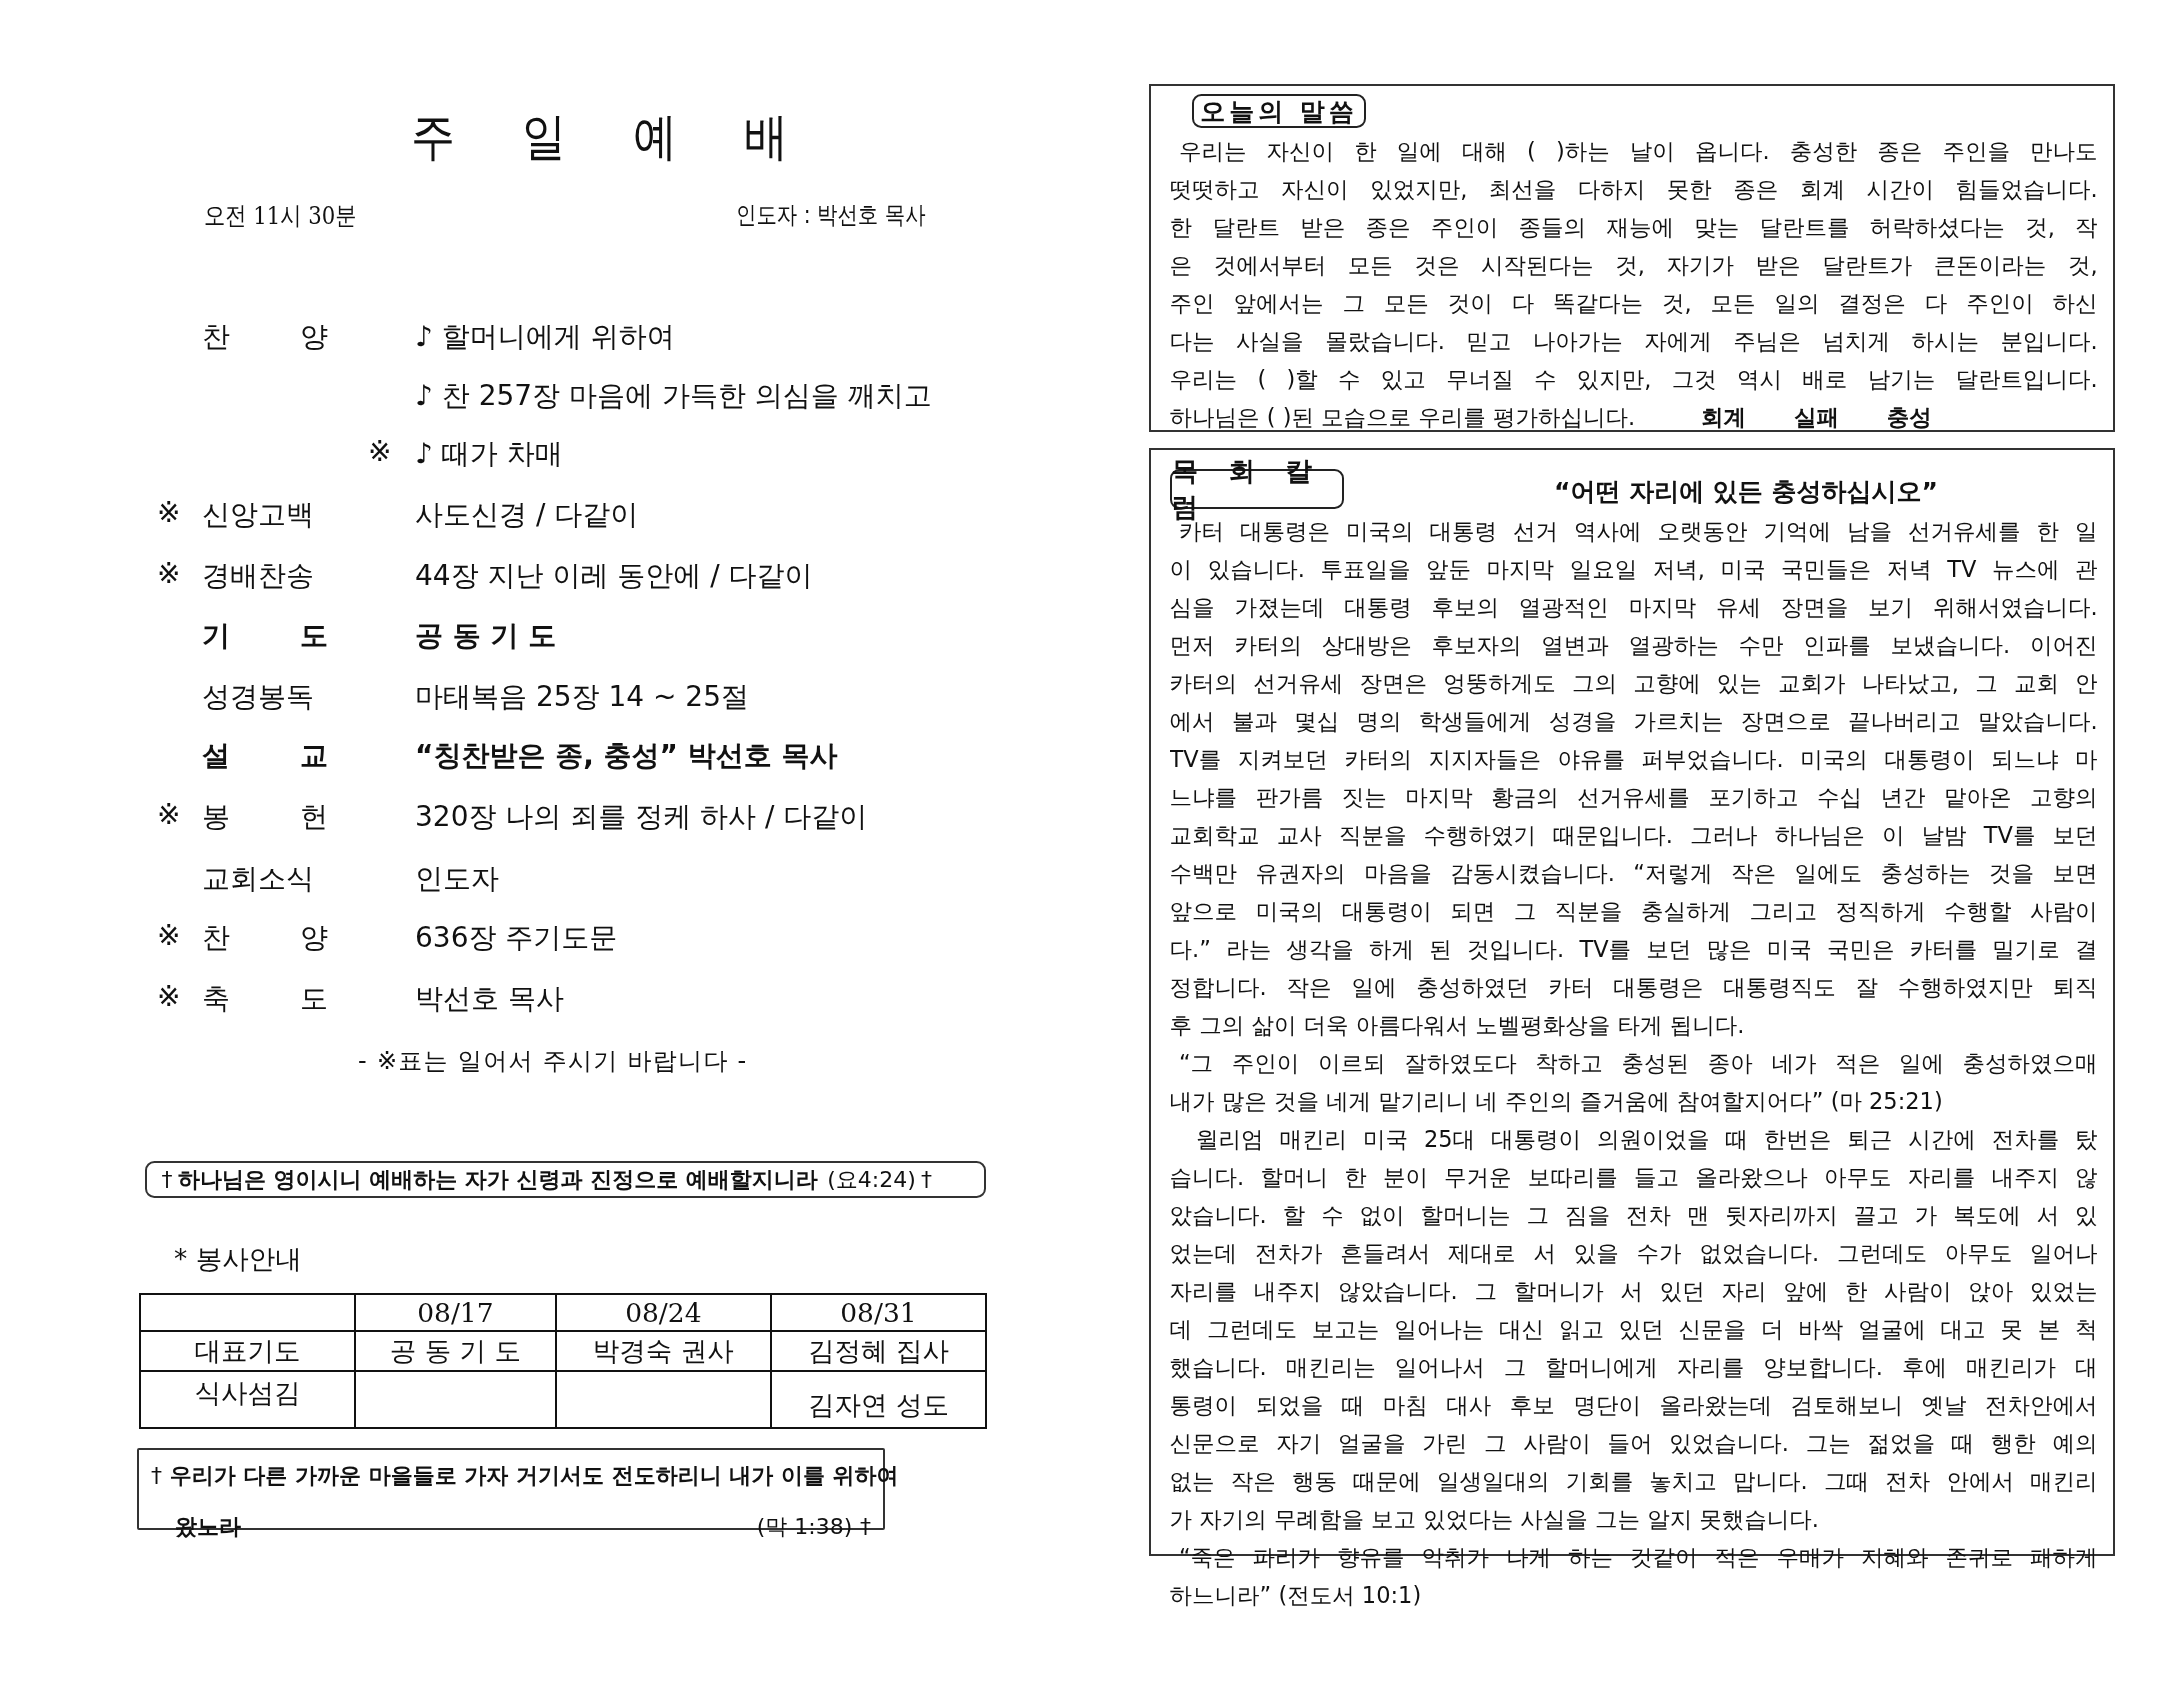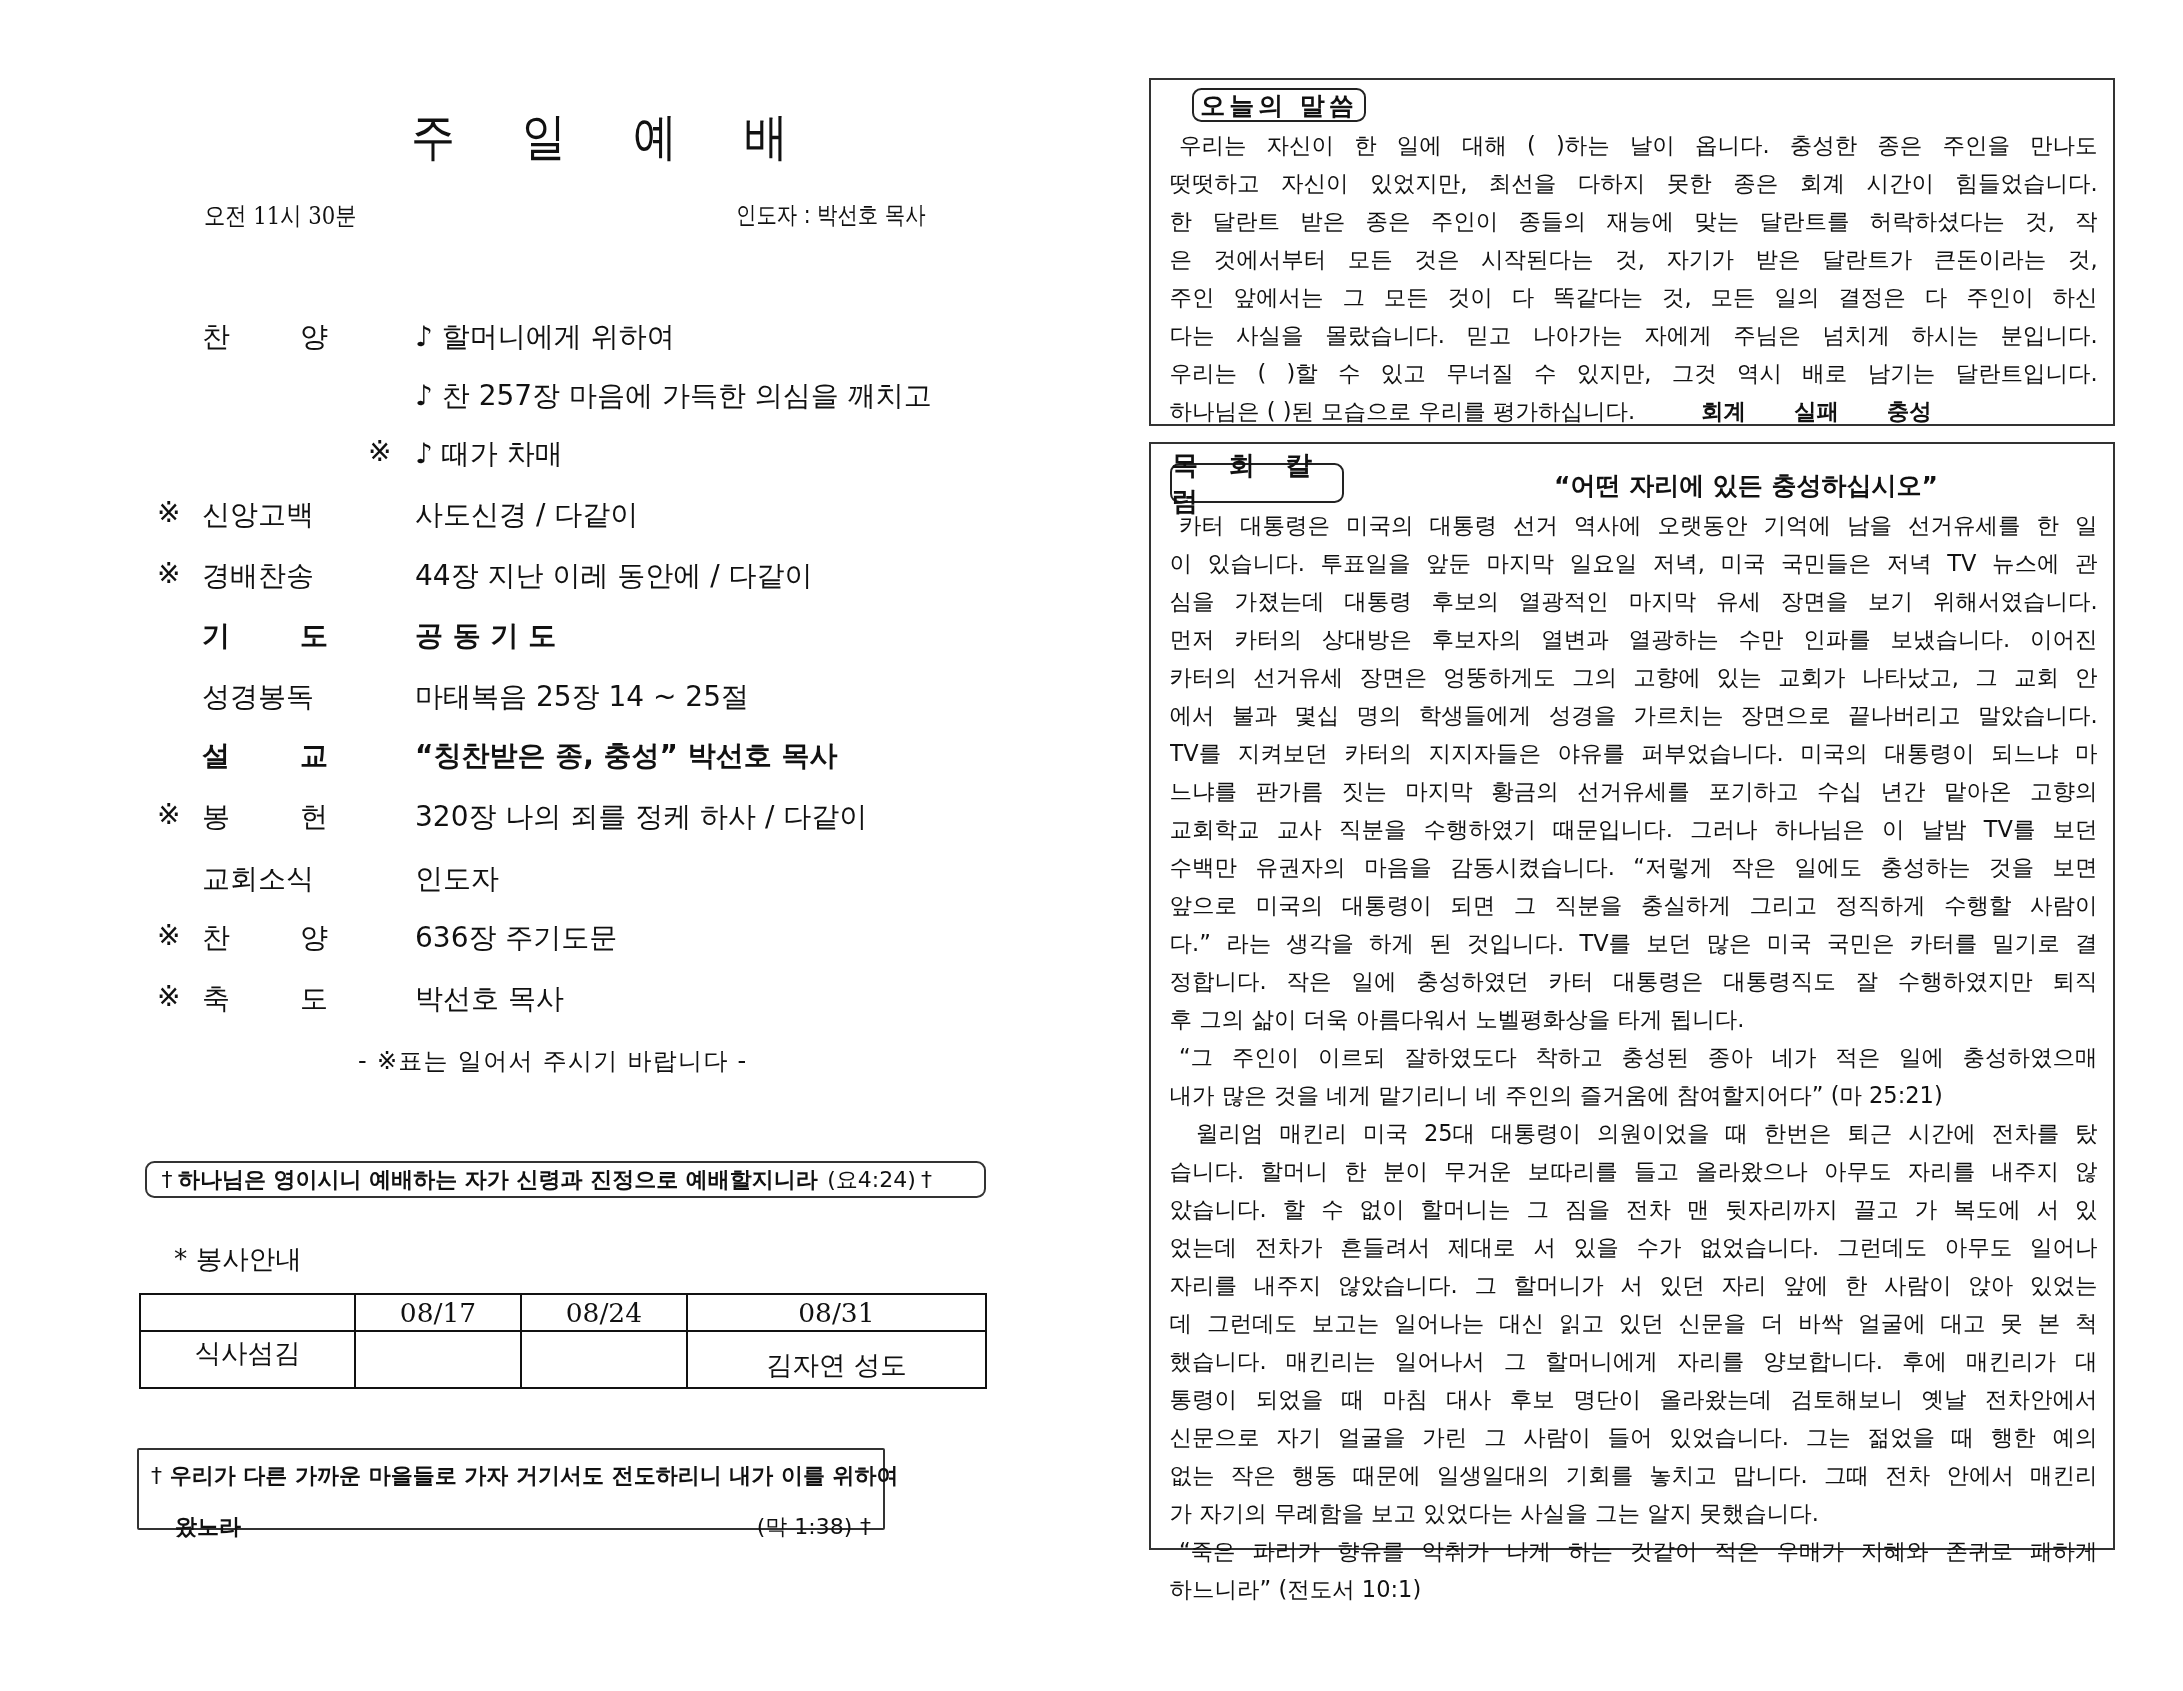--- a/index.html
+++ b/index.html
@@ -37,21 +37,21 @@
   table.service tr.r3 td.first { vertical-align: top; padding-top: 2.7px; }
   table.service td.first { width: 211px; }
 
   .verse-box2 { left: 137px; top: 1448px; width: 748px; height: 82px; border: 2px solid #333; border-radius: 2px;
                 box-sizing: border-box; font-size: 22px; font-weight: bold; padding: 10.6px 12px; }
   .verse-box2 .line1 { white-space: nowrap; }
   .verse-box2 .line2 { display: flex; justify-content: space-between; margin-top: 21px; padding-left: 24px; }
   .verse-box2 .ref { font-weight: normal; text-align: center; }
 
   
-  .box { position: absolute; border: 2px solid #333; box-sizing: border-box; }
+  .box { position: absolute; border: 2px solid #333; box-sizing: border-box; margin-top: 6px; }
   .box1 { left: 1149px; top: 78px; width: 966px; height: 348px; }
   .box2 { left: 1149px; top: 442px; width: 966px; height: 1108px; }
 
   .tag { position: absolute; border: 2px solid #222; border-radius: 9.3px; font-weight: bold; font-family: "DejaVu Serif", "Liberation Serif", serif;
          display: flex; align-items: center; justify-content: center; box-sizing: border-box; }
   .tag1 { left: 41px; top: 8px; width: 174px; height: 34px; font-size: 25px; letter-spacing: 4px; }
   .tag2 { left: 18.6px; top: 18.6px; width: 174px; height: 40px; font-size: 26.5px; letter-spacing: 10.6px; }
 
   .col-title { position: absolute; left: 403px; top: 25px; font-size: 25px; font-weight: bold; white-space: nowrap; }
 
@@ -164,20 +164,26 @@
 
 <div class="abs service-heading">* 봉사안내</div>
 
 <table class="service">
   <tbody>
       <tr>
     <td class="first"></td>
     <td>08/17</td>
     <td>08/24</td>
     <td>08/31</td>
+  </tr>
+  <tr>
+    <td class="first">대표기도</td>
+    <td>공 동 기 도</td>
+    <td>박경숙 권사</td>
+    <td>김정혜 집사</td>
   </tr>
   <tr class="r3">
     <td class="first">식사섬김</td>
     <td></td>
     <td></td>
     <td>김자연 성도</td>
   </tr>
 </tbody>
   </table>
 

